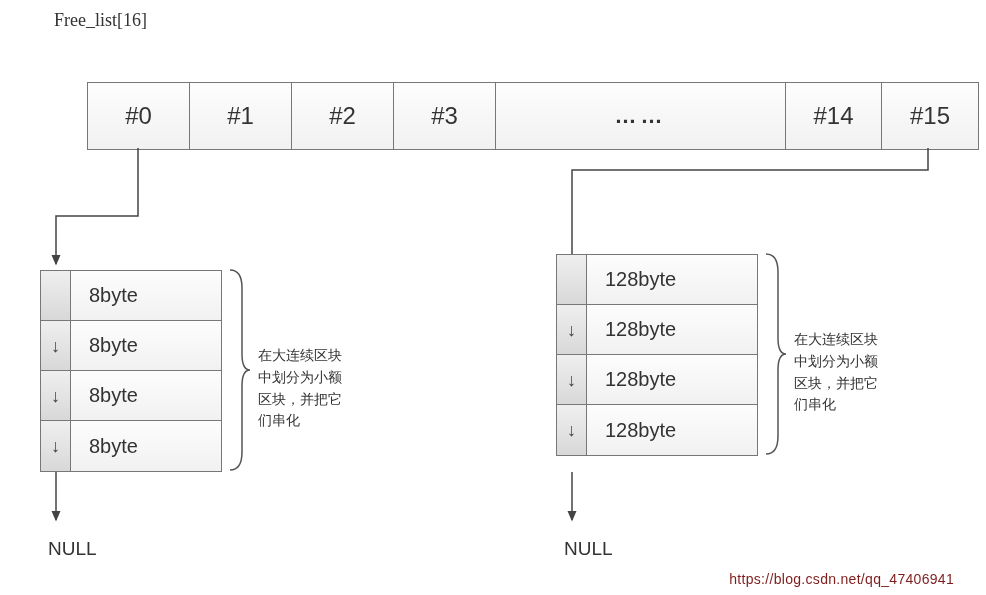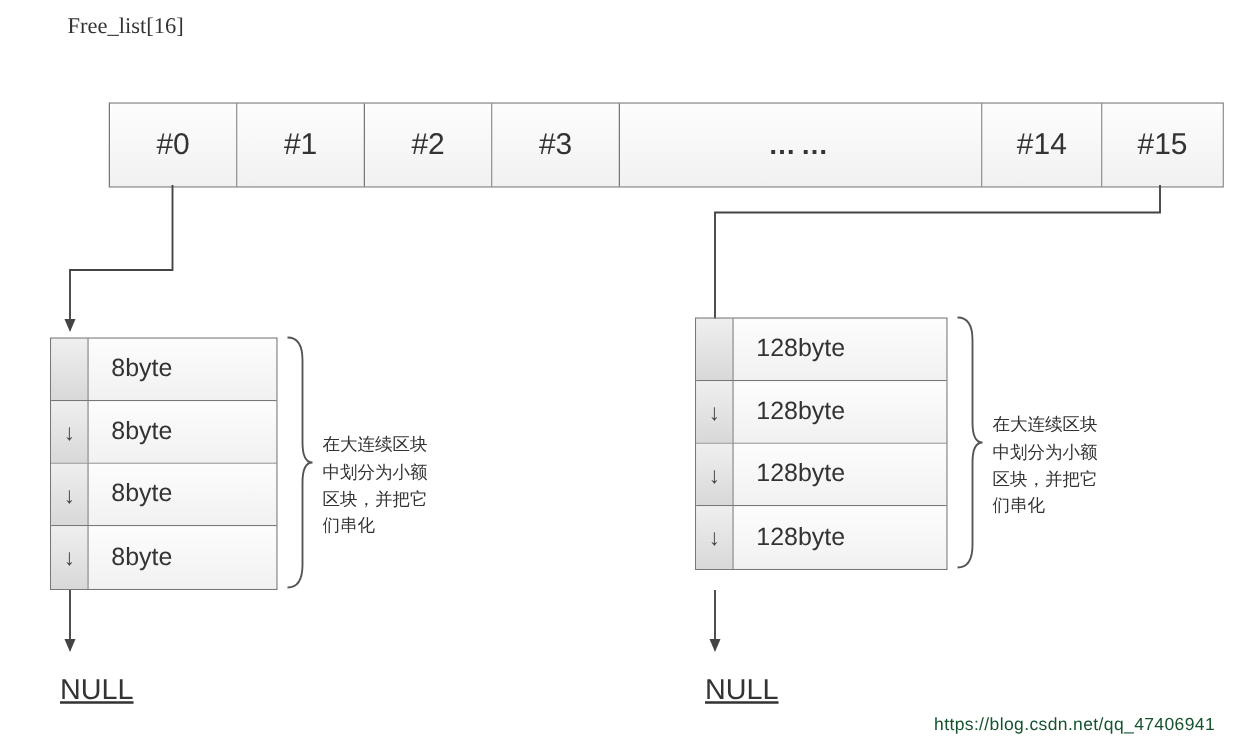--- a/index.html
+++ b/index.html
@@ -89,32 +89,31 @@
   .caption {
     margin-left: 6px;
     width: 90px;
     font-size: 14px;
     line-height: 1.55;
     padding-top: 35px;
   }
 
   .nulltxt {
     position: absolute;
-    font-size: 23px;
-    text-decoration: underline;
+    font-size: 19px;
   }
   .null0 { left: 48px; top: 538px; }
   .null15 { left: 564px; top: 538px; }
 
   .wm {
     position: absolute;
-    right: 14px;
+    right: 32px;
     bottom: 8px;
     font-size: 14px;
-    color: #14532d;
+    color: #7f1d1d;
     letter-spacing: 0.3px;
   }
 
   svg.connector { position: absolute; overflow: visible; }
 </style>
 </head>
 <body>
 
 <div class="title">Free_list[16]</div>
 

